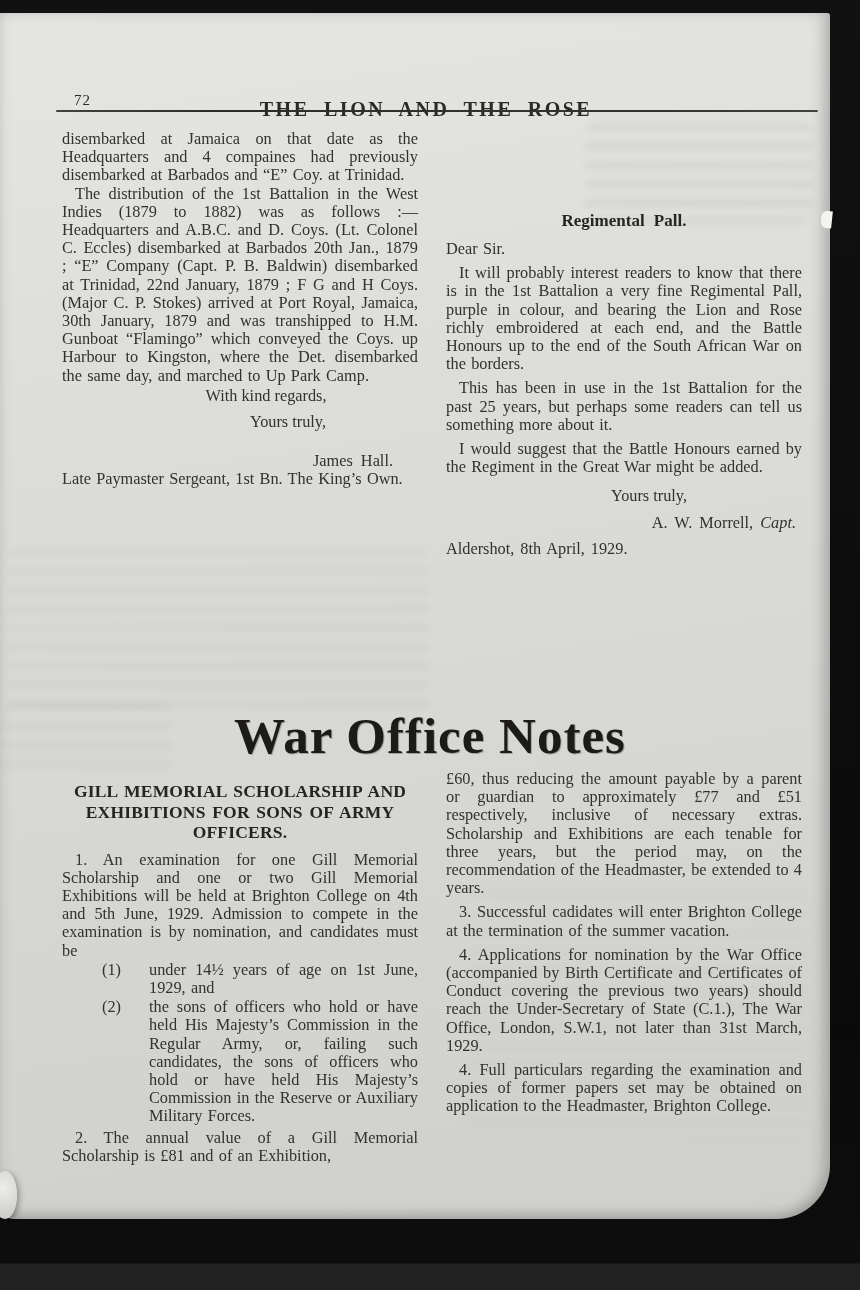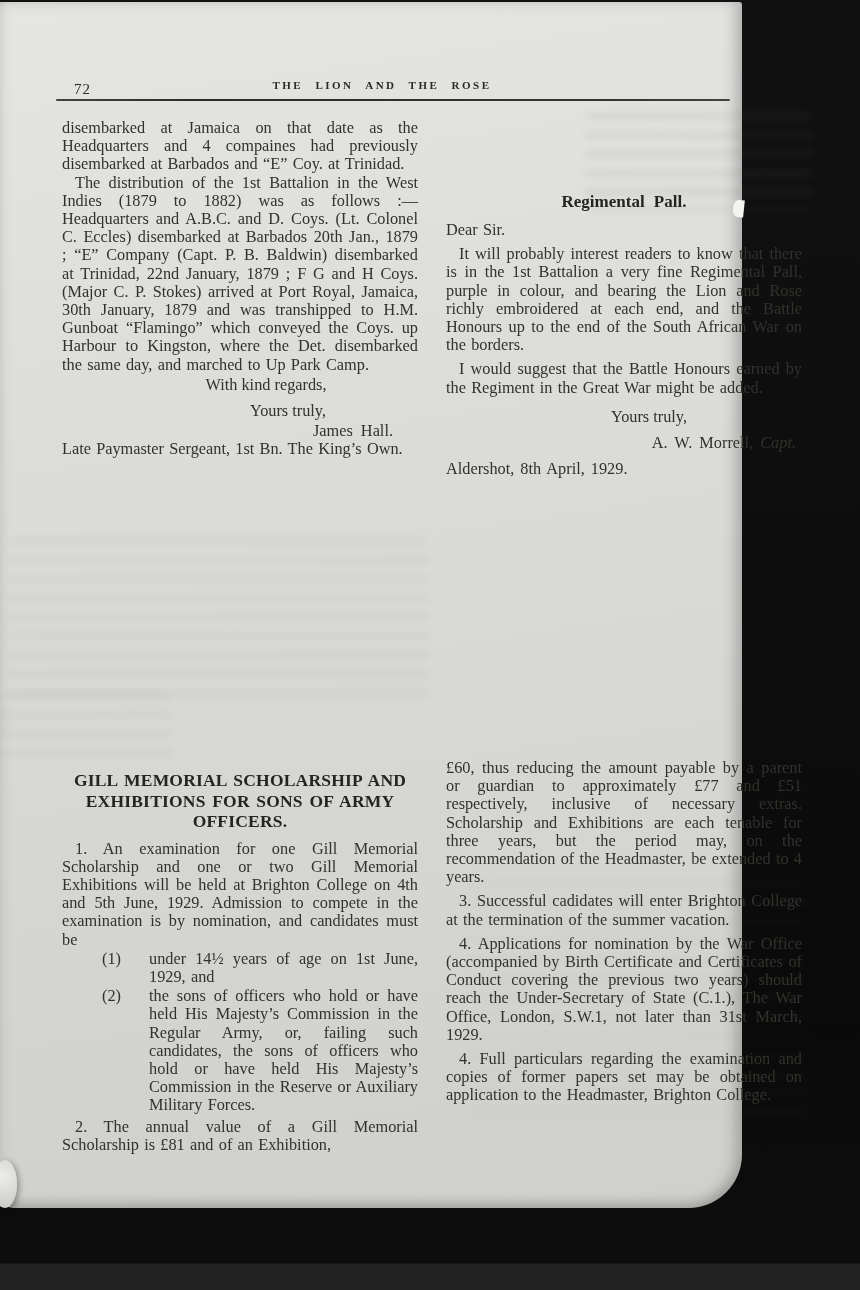--- a/index.html
+++ b/index.html
@@ -7,55 +7,55 @@
     width:860px;height:1290px;
     background:linear-gradient(180deg,#111 0%,#0a0a0a 80%,#0e0e0e 100%);
     position:relative;overflow:hidden;
     font-family:"Liberation Serif", serif;
   }
   .table-strip{
     position:absolute;left:0;right:0;bottom:0;height:26px;
     background:#212121;border-top:1px solid #181818;
   }
   .page{
-    position:absolute;left:0;top:2px;width:742px;height:1206px;
+    position:absolute;left:0;top:13px;width:830px;height:1206px;
     background:linear-gradient(172deg,#e5e5e2 0%,#dddddb 30%,#d6d6d3 65%,#cfcfcb 100%);
     border-radius:0 3px 54px 14px;
     box-shadow:inset -8px 0 14px rgba(0,0,0,.16), inset 0 -5px 12px rgba(0,0,0,.14), inset 0 4px 8px rgba(255,255,255,.25);
   }
   .running-head{
     position:absolute;top:77px;left:74px;right:52px;height:20px;
     color:#2c2a25;
   }
   .pageno{position:absolute;left:0;top:2px;font-size:15px;letter-spacing:1px;}
   .journal{
     position:absolute;left:0;right:0;text-align:center;
-    font-weight:bold;font-size:11px;letter-spacing:2.5px;word-spacing:7px;color:#2c2a25;
+    font-weight:bold;font-size:20px;letter-spacing:2.5px;word-spacing:7px;color:#2c2a25;margin-top:8px;
   }
   .rule{
     position:absolute;top:97px;left:56px;right:12px;height:2px;
     background:linear-gradient(90deg,#45423c,#2e2c28 20%,#35332e 80%,#45423c);
     border-radius:2px;
   }
   .cols{position:absolute;left:62px;width:740px;display:flex;gap:28px;}
   .top-cols{top:117px;}
   .bottom-cols{top:757px;}
   .col{width:360px;color:#33312c;}
   .col p{margin:0;text-align:justify;font-size:16.3px;line-height:18.2px;word-spacing:1.2px;}
   .indent{text-indent:13px;}
   .rt-pad{padding-top:73px;}
   .gap-b{margin-bottom:6px !important;}
   .col-heading{
-    margin:0 0 9px 0;text-align:center;font-size:17px;font-weight:bold;
+    margin:8px 0 9px 0;text-align:center;font-size:17px;font-weight:bold;
     word-spacing:5px;color:#262420;
   }
   .sig{font-size:16.3px;line-height:18.2px;color:#33312c;}
   .sig-regards{margin-top:2px;text-align:center;padding-left:52px;}
   .sig-yours-l{margin-top:8px;text-align:center;padding-left:96px;}
-  .sig-name-l{margin-top:2px;text-align:center;padding-left:226px;word-spacing:4px;}
+  .sig-name-l{margin-top:21px;text-align:center;padding-left:226px;word-spacing:4px;}
   .sig-after{margin-top:3px;}
   .sig-yours-r{margin-top:11px;text-align:center;padding-left:50px;}
   .sig-name-r{margin-top:8px;text-align:right;padding-right:6px;word-spacing:3px;}
   .sig-date-r{margin-top:8px;text-align:left;word-spacing:2px;}
   .italic{font-style:italic;}
   .wo-heading{
     position:absolute;top:694px;left:30px;right:0;margin:0;
     text-align:center;font-size:51px;font-weight:bold;letter-spacing:1px;
     color:#1d1b17;text-shadow:1px 1px 0 rgba(0,0,0,.25);
   }
@@ -105,27 +105,29 @@
       <div class="sig sig-regards">With kind regards,</div>
       <div class="sig sig-yours-l">Yours truly,</div>
       <div class="sig sig-name-l">James Hall.</div>
       <p class="sig-after">Late Paymaster Sergeant, 1st Bn. The King’s Own.</p>
     </div>
 
     <div class="col rt-pad">
       <h2 class="col-heading">Regimental Pall.</h2>
       <p class="gap-b">Dear Sir.</p>
       <p class="indent gap-b">It will probably interest readers to know that there is in the 1st Battalion a very fine Regimental Pall, purple in colour, and bearing the Lion and Rose richly embroidered at each end, and the Battle Honours up to the end of the South African War on the borders.</p>
+      <p class="indent gap-b">This has been in use in the 1st Battalion for the past 25 years, but perhaps some readers can tell us something more about it.</p>
       <p class="indent">I would suggest that the Battle Honours earned by the Regiment in the Great War might be added.</p>
       <div class="sig sig-yours-r">Yours truly,</div>
       <div class="sig sig-name-r"><span>A. W. Morrell, </span><span class="italic">Capt.</span></div>
       <div class="sig sig-date-r">Aldershot, 8th April, 1929.</div>
     </div>
   </div>
 
+  <h1 class="wo-heading">War Office Notes</h1>
 
   <div class="cols bottom-cols">
     <div class="col">
       <h3 class="gill-heading">GILL MEMORIAL SCHOLARSHIP AND EXHIBITIONS FOR SONS OF ARMY OFFICERS.</h3>
       <p class="indent">1.  An examination for one Gill Memorial Scholarship and one or two Gill Memorial Exhibitions will be held at Brighton College on 4th and 5th June, 1929.  Admission to compete in the examination is by nomination, and candidates must be</p>
       <div class="list-row">
         <span class="list-num">(1)</span>
         <p class="list-text">under 14½ years of age on 1st June, 1929, and</p>
       </div>
       <div class="list-row">

